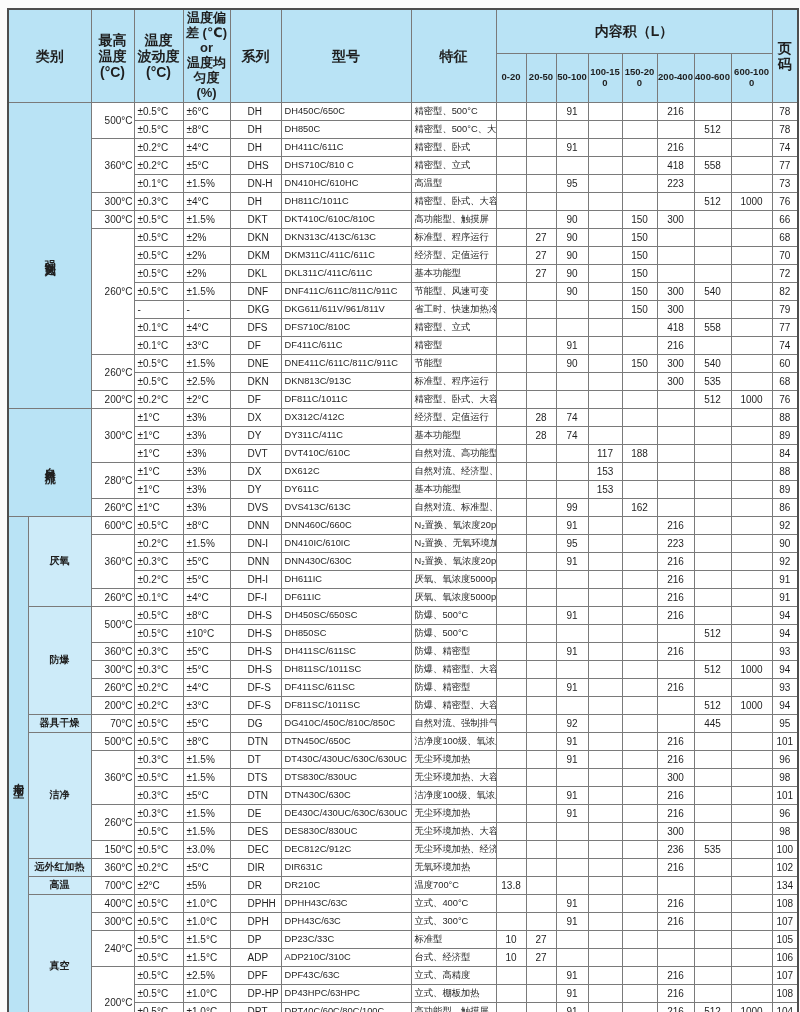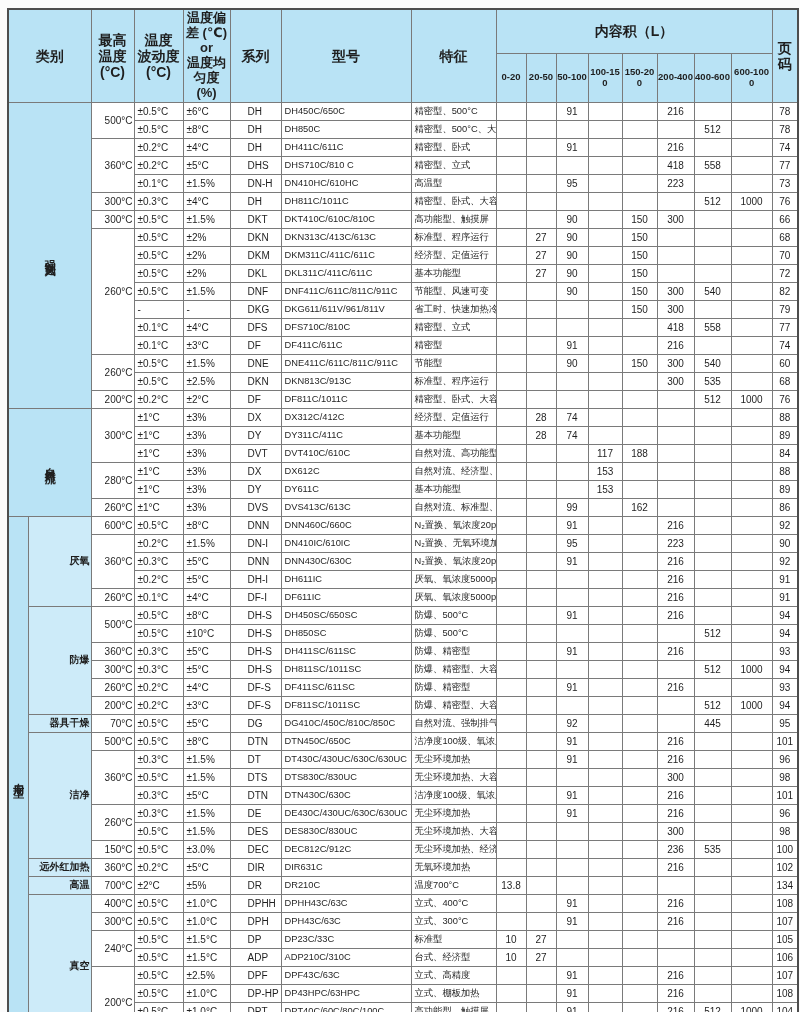--- a/index.html
+++ b/index.html
@@ -15,21 +15,21 @@
     text-align:center;vertical-align:middle;white-space:pre-line;padding:1px;
   }
   thead th.small{font-size:13px;font-weight:bold;}
   thead th.rng{font-size:9.5px;white-space:normal;word-break:break-all;line-height:1.1;padding:0;margin-left:18px;}
   tbody td{height:18px;font-size:10px;line-height:17px;padding:0 3px;white-space:nowrap;background:#fff;}
   td.vcat{
     background:var(--hdr);text-align:center;vertical-align:middle;
     writing-mode:vertical-rl;text-orientation:upright;letter-spacing:2px;
     font-size:11px;font-weight:bold;padding:0;white-space:nowrap;line-height:1;
   }
-  td.subcat{background:var(--sub);text-align:right;font-size:10px;padding:0 1px;
+  td.subcat{background:var(--sub);text-align:center;font-size:10px;padding:0 1px;
     vertical-align:middle;white-space:normal;line-height:1.15;font-weight:bold;}
   td.temp{text-align:right;padding:0 1px;vertical-align:middle;margin-top:20px;}
   td.num{text-align:center;padding:0 1px;}
   td.model,td.feat{font-size:9.3px;}
   td.series{font-size:10px;padding-left:17px;}
 </style>
 </head>
 <body>
 
 <div class="page">

